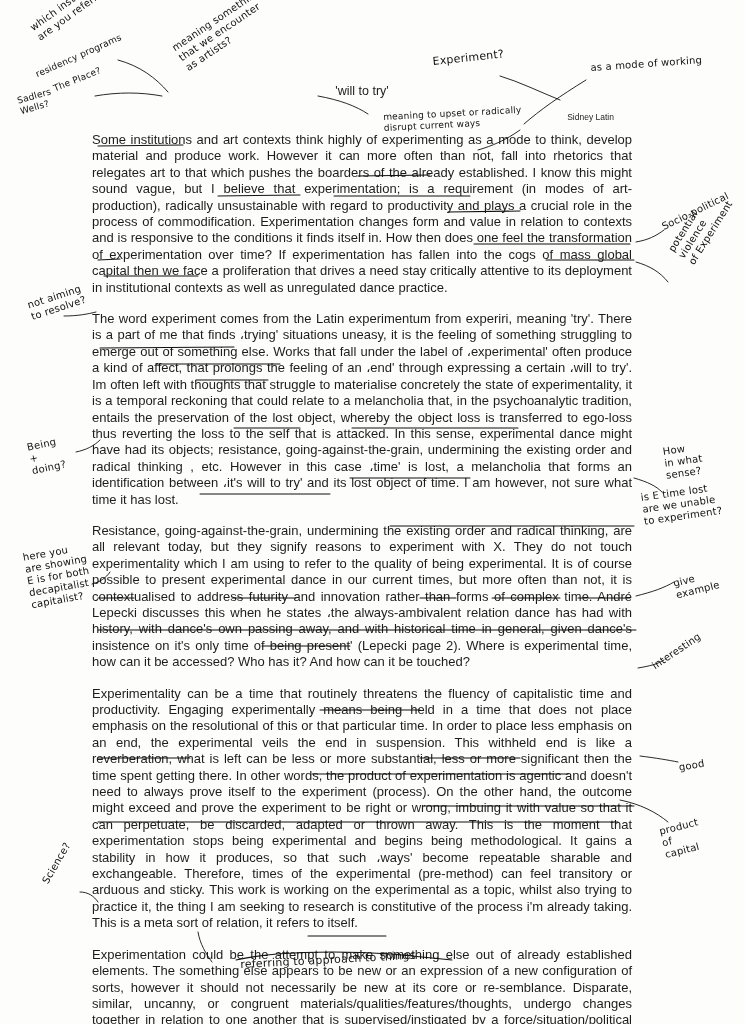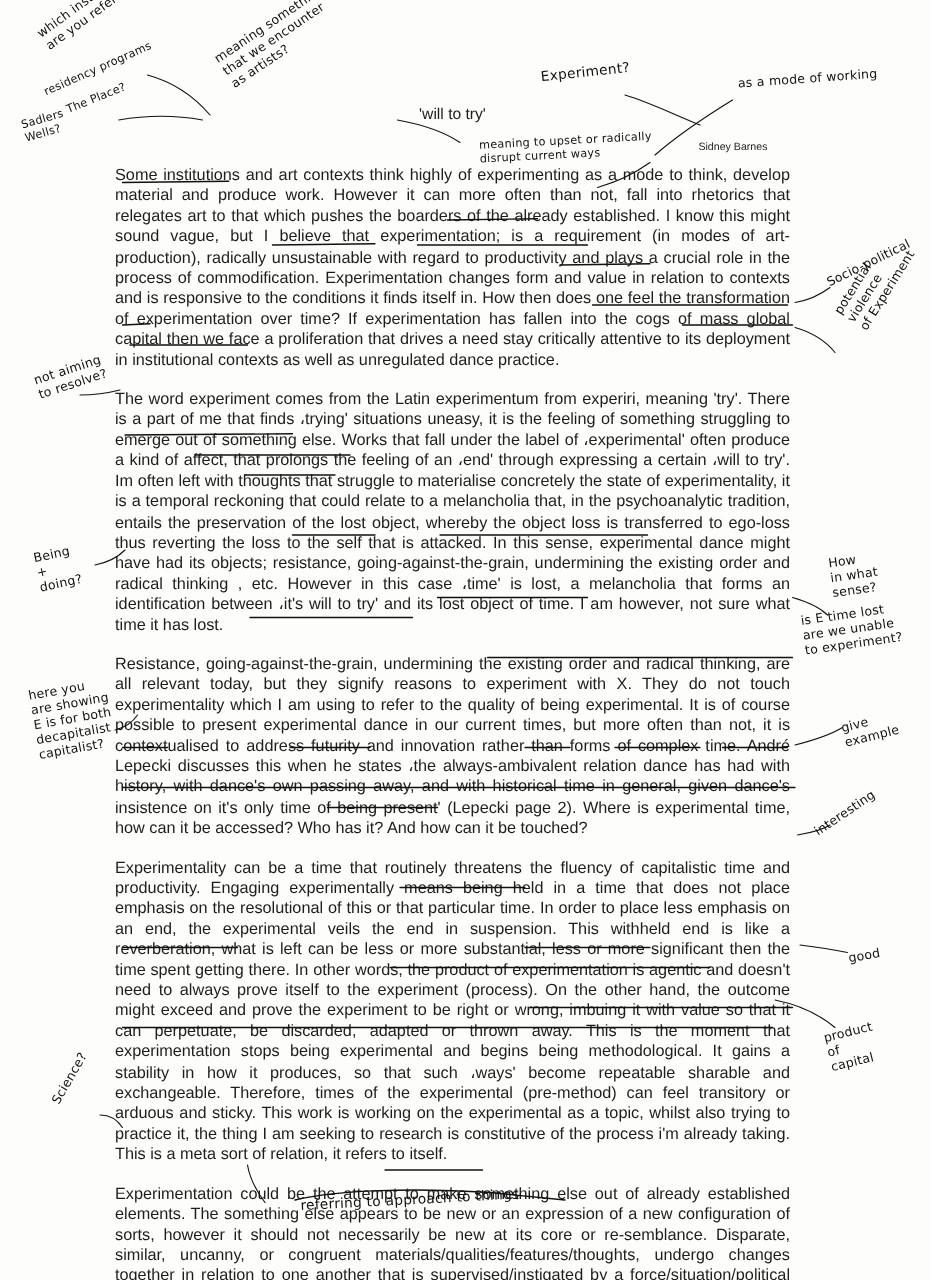--- a/index.html
+++ b/index.html
@@ -83,21 +83,21 @@
   }
   #ink .thin { stroke-width: 0.9; }
 </style>
 </head>
 <body>
 
 <div id="page">
 
   <div class="doc">
     <div class="doc-quote">'will to try'</div>
-    <div class="doc-author">Sidney Barnes</div>
+    <div class="doc-author">Sidney Latin</div>
 
     <p class="para">Some institutions and art contexts think highly of experimenting as a mode to think, develop material and produce work. However it can more often than not, fall into rhetorics that relegates art to that which pushes the boarders of the already established. I know this might sound vague, but I believe that experimentation; is a requirement (in modes of art-production), radically unsustainable with regard to productivity and plays a crucial role in the process of commodification. Experimentation changes form and value in relation to contexts and is responsive to the conditions it finds itself in. How then does one feel the transformation of experimentation over time? If experimentation has fallen into the cogs of mass global capital then we face a proliferation that drives a need stay critically attentive to its deployment in institutional contexts as well as unregulated dance practice.</p>
     <p class="para">The word experiment comes from the Latin experimentum from experiri, meaning 'try'. There is a part of me that finds ،trying' situations uneasy, it is the feeling of something struggling to emerge out of something else. Works that fall under the label of ،experimental' often produce a kind of affect, that prolongs the feeling of an ،end' through expressing a certain ،will to try'. Im often left with thoughts that struggle to materialise concretely the state of experimentality, it is a temporal reckoning that could relate to a melancholia that, in the psychoanalytic tradition, entails the preservation of the lost object, whereby the object loss is transferred to ego-loss thus reverting the loss to the self that is attacked. In this sense, experimental dance might have had its objects; resistance, going-against-the-grain, undermining the existing order and radical thinking , etc. However in this case ،time' is lost, a melancholia that forms an identification between ،it's will to try' and its lost object of time. I am however, not sure what time it has lost.</p>
     <p class="para">Resistance, going-against-the-grain, undermining the existing order and radical thinking, are all relevant today, but they signify reasons to experiment with X. They do not touch experimentality which I am using to refer to the quality of being experimental. It is of course possible to present experimental dance in our current times, but more often than not, it is contextualised to address futurity and innovation rather than forms of complex time. André Lepecki discusses this when he states ،the always-ambivalent relation dance has had with history, with dance's own passing away, and with historical time in general, given dance's insistence on it's only time of being present' (Lepecki page 2). Where is experimental time, how can it be accessed? Who has it? And how can it be touched?</p>
     <p class="para">Experimentality can be a time that routinely threatens the fluency of capitalistic time and productivity. Engaging experimentally means being held in a time that does not place emphasis on the resolutional of this or that particular time. In order to place less emphasis on an end, the experimental veils the end in suspension. This withheld end is like a reverberation, what is left can be less or more substantial, less or more significant then the time spent getting there. In other words, the product of experimentation is agentic and doesn't need to always prove itself to the experiment (process). On the other hand, the outcome might exceed and prove the experiment to be right or wrong, imbuing it with value so that it can perpetuate, be discarded, adapted or thrown away. This is the moment that experimentation stops being experimental and begins being methodological. It gains a stability in how it produces, so that such ،ways' become repeatable sharable and exchangeable. Therefore, times of the experimental (pre-method) can feel transitory or arduous and sticky. This work is working on the experimental as a topic, whilst also trying to practice it, the thing I am seeking to research is constitutive of the process i'm already taking. This is a meta sort of relation, it refers to itself.</p>
     <p class="para">Experimentation could be the attempt to make something else out of already established elements. The something else appears to be new or an expression of a new configuration of sorts, however it should not necessarily be new at its core or re-semblance. Disparate, similar, uncanny, or congruent materials/qualities/features/thoughts, undergo changes together in relation to one another that is supervised/instigated by a force/situation/political idea/problem/question or subject(s). In fact something else might also not appear, experimentality is therefore the affectual state of being a</p>
   </div>
 
   <div class="hand sm" style="left:28px; top:24px; transform:rotate(-36deg); transform-origin:left top;">which institutions
 are you referring to?</div>

